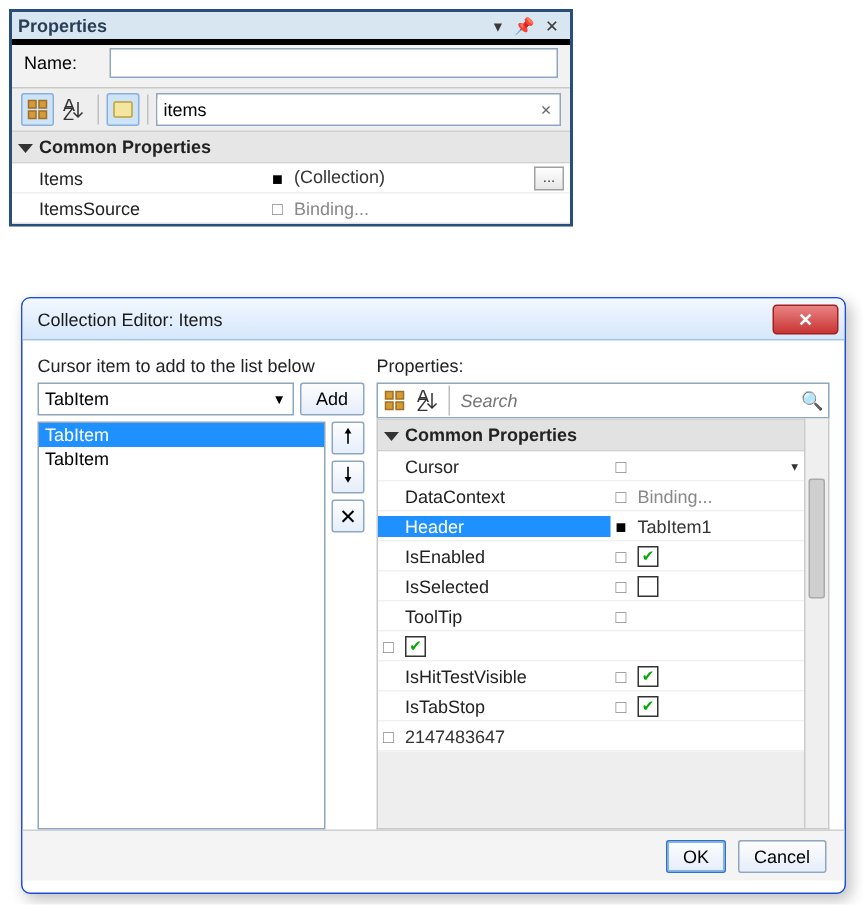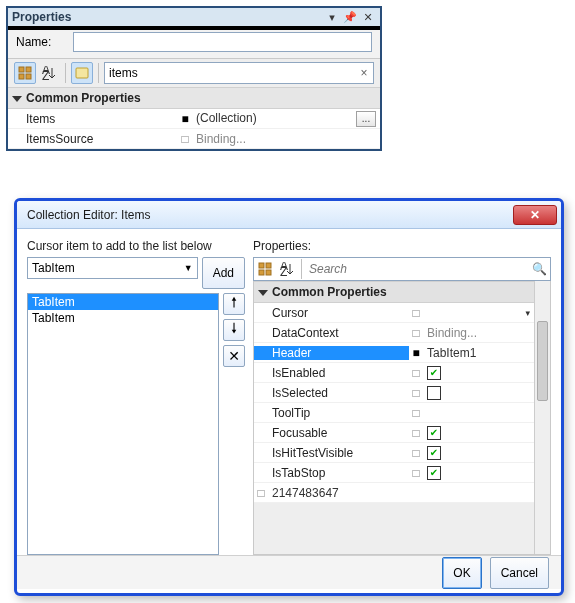--- a/index.html
+++ b/index.html
@@ -33,33 +33,33 @@
 
   .prop-grid { background:#fff; }
   .prop-row { display:flex; align-items:center; height:20px; border-bottom:1px solid #f0f0f0; }
   .prop-name { width: 170px; padding:0 4px 0 18px; color:#222; }
   .prop-marker { width:14px; text-align:center; color:#000; }
   .prop-val { flex:1; padding:0 4px; color:#333; display:flex; align-items:flex-start; gap:4px; }
   .ellipsis-btn { margin-left:auto; width:20px; height:16px; border:1px solid #a0a0a0; background:linear-gradient(#fff,#e6e6e6); text-align:center; font-size:10px; line-height:14px; cursor:pointer; }
   .gray { color:#888; }
 
   
-  .dlg { position:absolute; left:14px; top:198px; width:550px; height:398px; background:#fff; border:3px solid #1d4ed8; border-radius:6px; box-shadow:3px 4px 10px rgba(0,0,0,.25); overflow:hidden; }
+  .dlg { position:absolute; left:14px; top:198px; width:550px; height:398px; background:#fff; border:1px solid #1d4ed8; border-radius:6px; box-shadow:3px 4px 10px rgba(0,0,0,.25); overflow:hidden; }
   .dlg-title { height:28px; background:linear-gradient(#f2f8ff,#d5e7fb); display:flex; align-items:center; padding:0 4px 0 10px; border-bottom:1px solid #a9c4e4; }
   .dlg-title .t { color:#1a1a1a; }
   .dlg-title .sp { flex:1; }
   .close-btn { width:44px; height:20px; background:linear-gradient(#e98383,#c93434); border:1px solid #a12020; border-radius:3px; color:#fff; display:flex; align-items:center; justify-content:center; cursor:pointer; font-weight:bold; }
 
   .dlg-body { display:flex; padding:10px 10px 0 10px; gap:8px; height:326px; }
   .dlg-left { width:218px; display:flex; flex-direction:column; }
   .lbl { color:#222; margin-bottom:4px; }
   .add-row { display:flex; gap:4px; margin-bottom:4px; }
   .combo { flex:1; border:1px solid #8fa6c0; height:22px; display:flex; align-items:center; padding:0 4px; background:#fff; }
   .combo .arr { margin-left:auto; font-size:9px; }
-  .btn { height:32px; padding:0 10px; border:1px solid #8fa6c0; background:linear-gradient(#fdfdfd,#e5eefb); border-radius:2px; cursor:pointer; display:flex; align-items:center; }
+  .btn { height:22px; padding:0 10px; border:1px solid #8fa6c0; background:linear-gradient(#fdfdfd,#e5eefb); border-radius:2px; cursor:pointer; display:flex; align-items:center; }
 
   .list-wrap { display:flex; gap:4px; flex:1; }
   .listbox { flex:1; border:1px solid #8fa6c0; background:#fff; overflow:auto; }
   .list-item { padding:1px 4px; cursor:default; }
   .list-item.sel { background:#1e90ff; color:#fff; }
   .list-btns { display:flex; flex-direction:column; gap:4px; }
   .sq-btn { width:22px; height:22px; border:1px solid #8fa6c0; background:linear-gradient(#fdfdfd,#e5eefb); border-radius:2px; display:flex; align-items:center; justify-content:center; cursor:pointer; font-size:14px; }
 
   .dlg-right { flex:1; display:flex; flex-direction:column; }
   .dlg-right .lbl { margin-bottom:4px; }
@@ -249,21 +249,20 @@
               </div>
           </div>
           <div class="prop-row">
             <div class="prop-name">ToolTip</div>
             <div class="prop-marker gray">□</div>
             <div class="prop-val"></div>
           </div>
 
 
           <div class="prop-row">
-            <div class="prop-name">Focusable</div>
             <div class="prop-marker gray">□</div>
             <div class="prop-val">
                 <span class="chk">✔</span>
               </div>
           </div>
           <div class="prop-row">
             <div class="prop-name">IsHitTestVisible</div>
             <div class="prop-marker gray">□</div>
             <div class="prop-val">
                 <span class="chk">✔</span>

